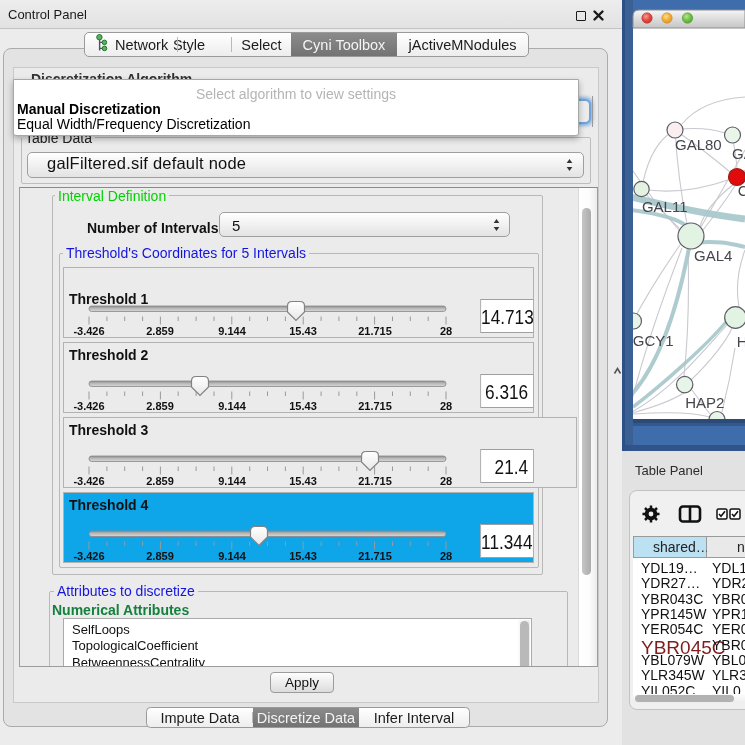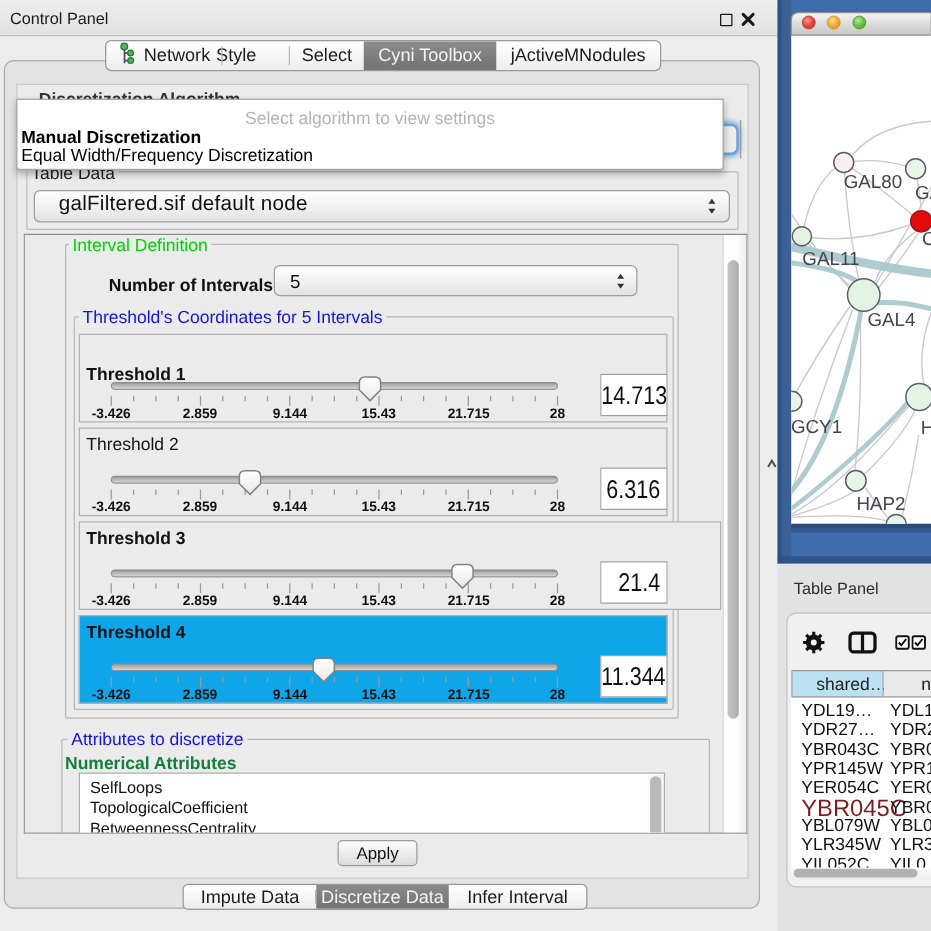--- a/index.html
+++ b/index.html
@@ -77,21 +77,21 @@
       </svg>
 <div class="abs" style="left:-5px;top:57px;width:60px;text-align:center;font-size:11px;font-weight:bold;color:#111;">-3.426</div>
 <div class="abs" style="left:66px;top:57px;width:60px;text-align:center;font-size:11px;font-weight:bold;color:#111;">2.859</div>
 <div class="abs" style="left:138px;top:57px;width:60px;text-align:center;font-size:11px;font-weight:bold;color:#111;">9.144</div>
 <div class="abs" style="left:209px;top:57px;width:60px;text-align:center;font-size:11px;font-weight:bold;color:#111;">15.43</div>
 <div class="abs" style="left:281px;top:57px;width:60px;text-align:center;font-size:11px;font-weight:bold;color:#111;">21.715</div>
 <div class="abs" style="left:352px;top:57px;width:60px;text-align:center;font-size:11px;font-weight:bold;color:#111;">28</div>
 <div class="abs" style="left:406px;top:31px;width:56px;height:32px;background:#fff;border:1px solid #9f9f9f;font-size:20.5px;color:#111;text-align:right;line-height:33px;padding-right:6px;box-sizing:content-box;transform:scaleX(0.84);transform-origin:100% 50%;">14.713</div>
 </div>
 <div class="abs" style="left:43px;top:154px;width:469px;height:69px;border:1px solid #b2b2b2;background:#ebebeb;">
-<div class="abs" style="left:5px;top:4px;font-size:14px;font-weight:normal;color:#111;">Threshold 2</div>
+<div class="abs" style="left:5px;top:4px;font-size:14px;font-weight:bold;color:#111;">Threshold 2</div>
 <svg class="abs" style="left:17px;top:31px" width="440" height="28" viewBox="0 0 440 28">
         <defs>
           <linearGradient id="tr1" x1="0" y1="0" x2="0" y2="1">
             <stop offset="0" stop-color="#8f8f8f"></stop>
             <stop offset="0.45" stop-color="#b9b9b9"></stop>
             <stop offset="1" stop-color="#d9d9d9"></stop>
           </linearGradient>
           <linearGradient id="th1" x1="0" y1="0" x2="0" y2="1">
             <stop offset="0" stop-color="#ffffff"></stop>
             <stop offset="0.55" stop-color="#f2f2f2"></stop>

